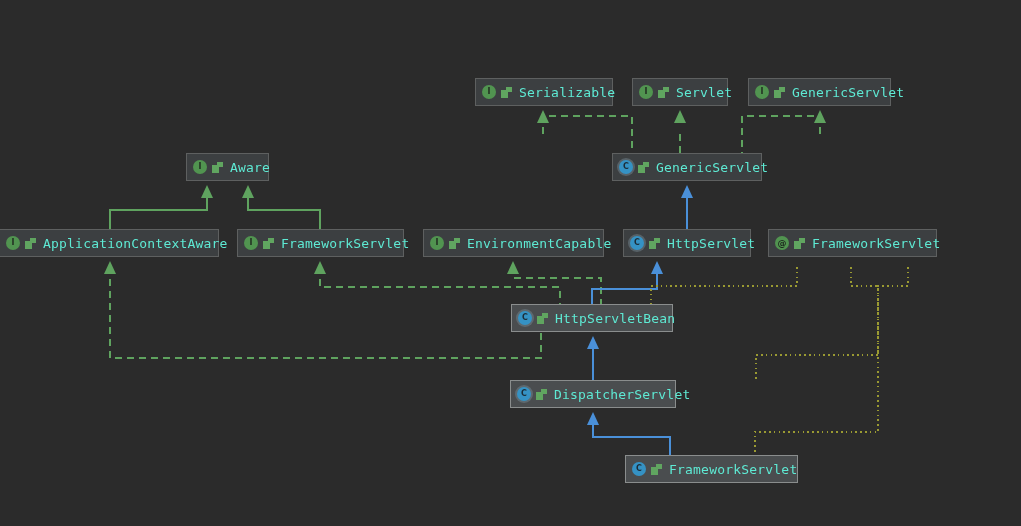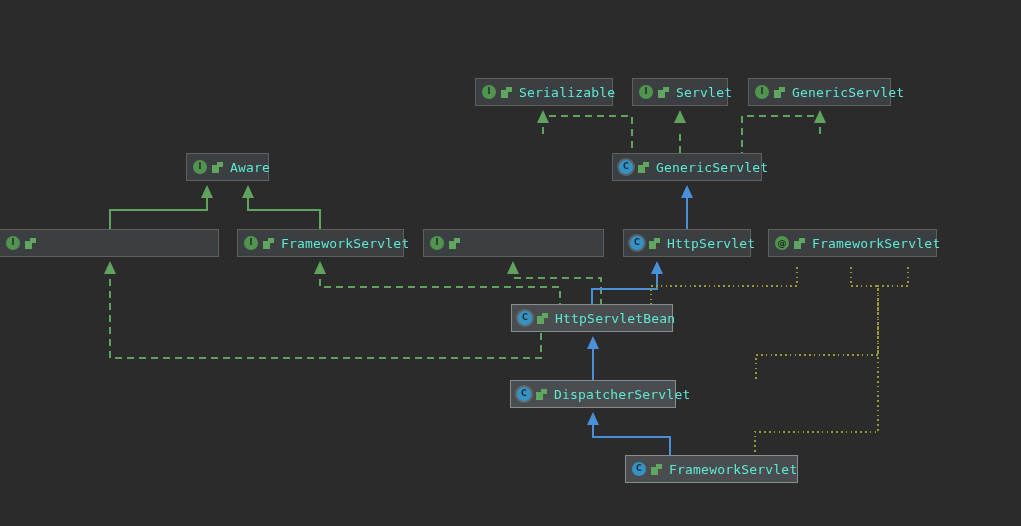--- a/index.html
+++ b/index.html
@@ -197,33 +197,35 @@
           <span class="type-icon cls-abstract">C</span>
           <span class="vis-icon"></span>
         </span>
         <span class="node-label">GenericServlet</span>
       </div>
       <div class="node" style="left: -1px; top: 229px; width: 220px;">
         <span class="icon-wrap">
           <span class="type-icon iface">I</span>
           <span class="vis-icon"></span>
         </span>
+        <span class="node-label">ApplicationContextAware</span>
       </div>
       <div class="node" style="left: 237px; top: 229px; width: 167px;">
         <span class="icon-wrap">
           <span class="type-icon iface">I</span>
           <span class="vis-icon"></span>
         </span>
         <span class="node-label">FrameworkServlet</span>
       </div>
       <div class="node" style="left: 423px; top: 229px; width: 181px;">
         <span class="icon-wrap">
           <span class="type-icon iface">I</span>
           <span class="vis-icon"></span>
         </span>
+        <span class="node-label">EnvironmentCapable</span>
       </div>
       <div class="node" style="left: 623px; top: 229px; width: 128px;">
         <span class="icon-wrap">
           <span class="type-icon cls-abstract">C</span>
           <span class="vis-icon"></span>
         </span>
         <span class="node-label">HttpServlet</span>
       </div>
       <div class="node" style="left: 768px; top: 229px; width: 169px;">
         <span class="icon-wrap">

